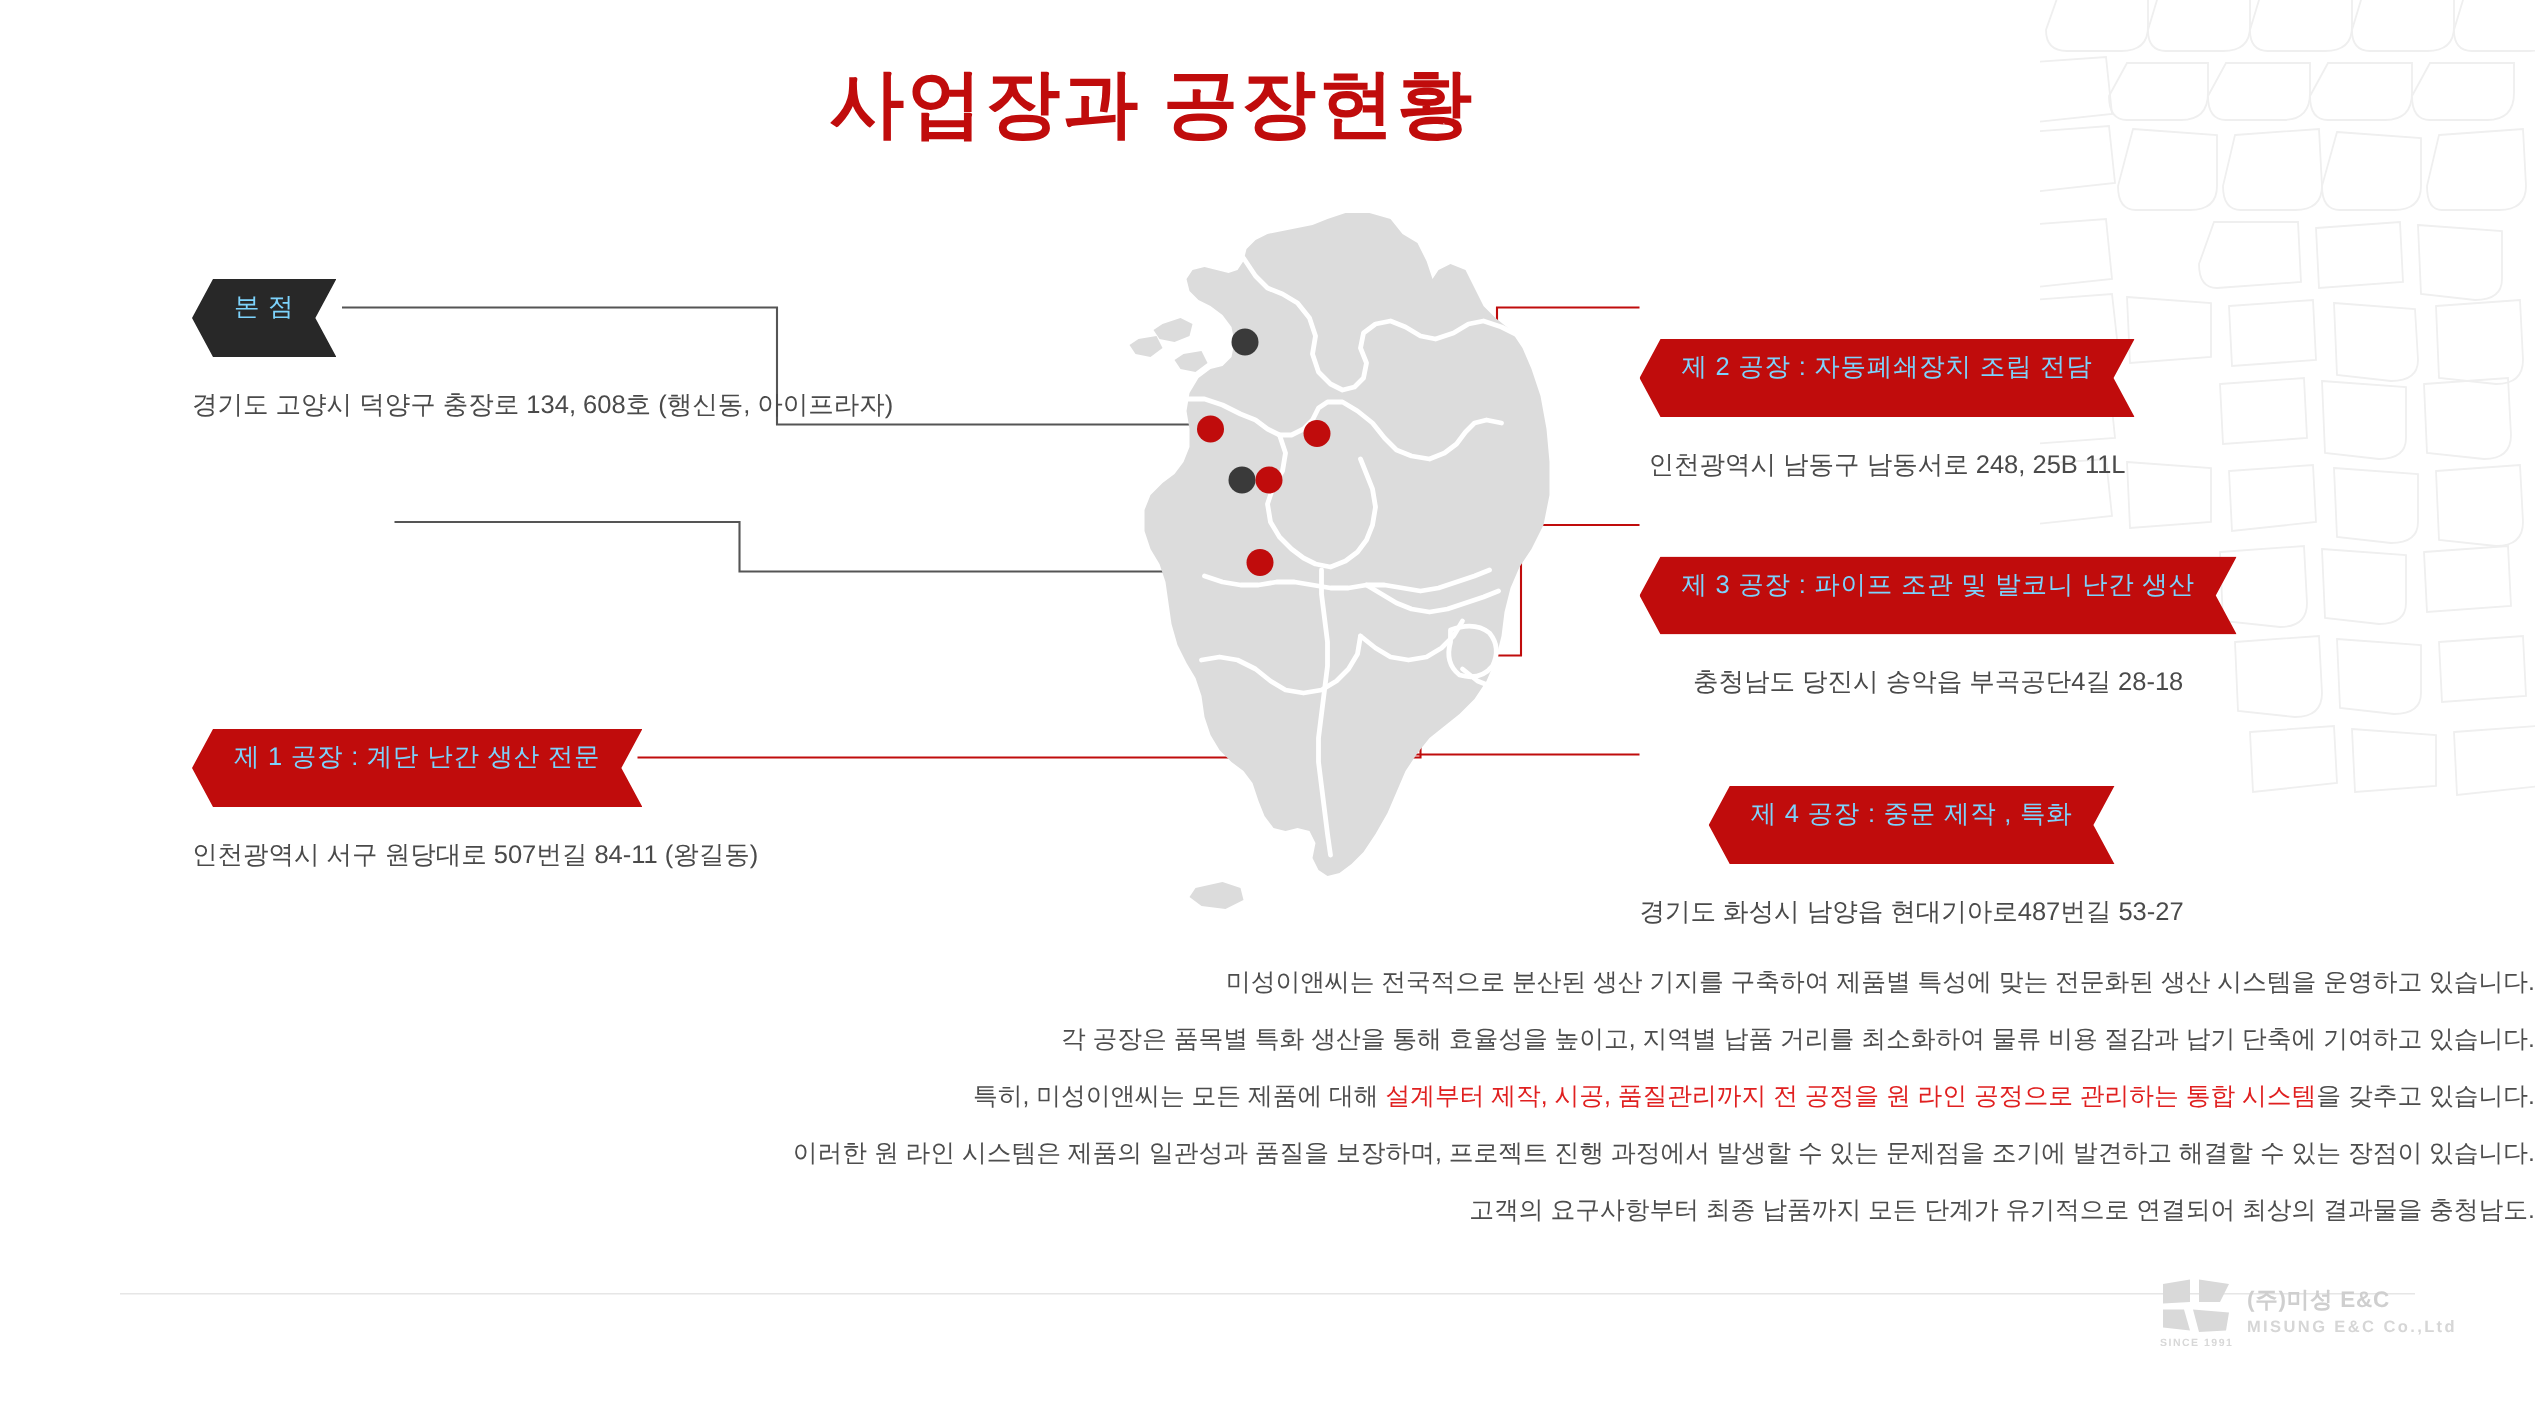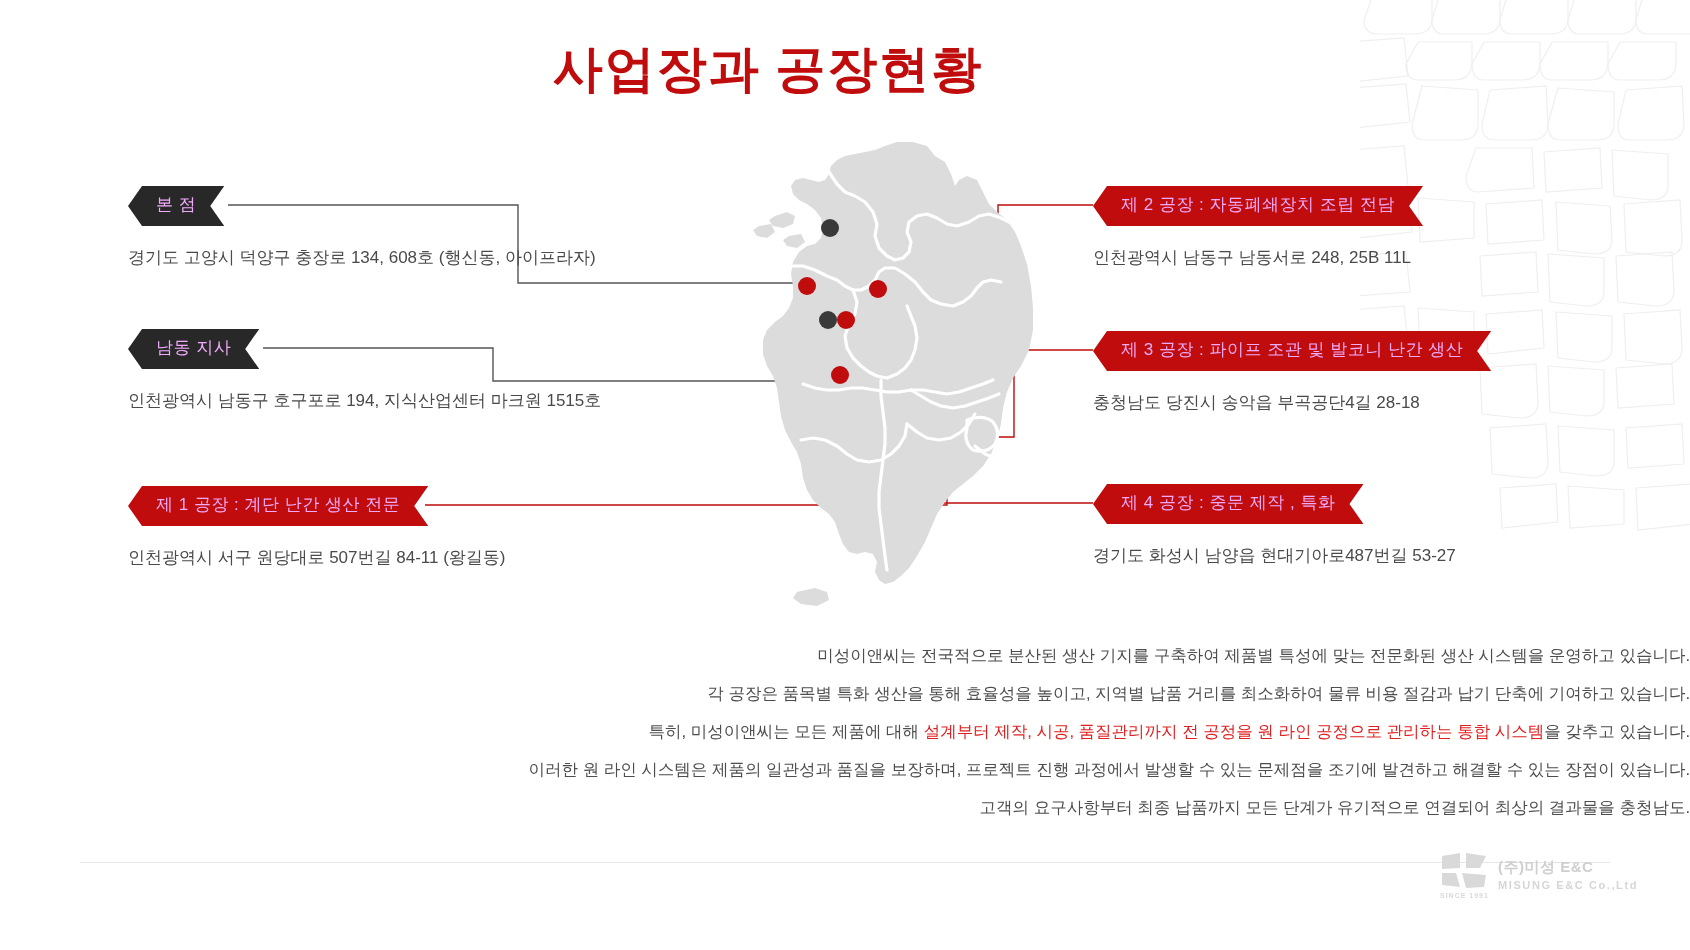--- a/index.html
+++ b/index.html
@@ -63,29 +63,29 @@
     left: 745px;
     top: 140px;
     width: 300px;
     height: 470px;
   }
   #map-svg { display: block; width: 300px; height: 470px; }
 
   
   .info-block { position: absolute; }
   .info-block.left  { text-align: left;  }
-  .info-block.right { text-align: left;  }
+  .info-block.right { text-align: center; margin-top: 40px;  }
 
   .badge {
     display: inline-block;
     position: relative;
-    height: 40px;
+    height: 52px;
     line-height: 38px;
     padding: 0 28px;
-    color: #f0abfc;
+    color: #7dd3fc;
     font-size: 17px;
     font-weight: 400;
     letter-spacing: 0.5px;
     white-space: nowrap;
     clip-path: polygon(14px 0, 100% 0, calc(100% - 14px) 50%, 100% 100%, 14px 100%, 0 50%);
     -webkit-clip-path: polygon(14px 0, 100% 0, calc(100% - 14px) 50%, 100% 100%, 14px 100%, 0 50%);
   }
   .badge.dark { background: #282828; }
   .badge.red  { background: #c00c0c; }
 
@@ -299,24 +299,20 @@
       <circle cx="133" cy="149" r="9" fill="#c00c0c"></circle>
       <circle cx="95" cy="235" r="9" fill="#c00c0c"></circle>
     </svg>
   </div>
 
   <div class="info-block left" style="left:128px; top:186px;">
     <div class="badge dark">본 점</div>
     <div class="addr">경기도 고양시 덕양구 충장로 134, 608호 (행신동, 아이프라자)</div>
   </div>
 
-  <div class="info-block left" style="left:128px; top:329px;">
-    <div class="badge dark">남동 지사</div>
-    <div class="addr">인천광역시 남동구 호구포로 194, 지식산업센터 마크원 1515호</div>
-  </div>
 
   <div class="info-block left" style="left:128px; top:486px;">
     <div class="badge red">제 1 공장 : 계단 난간 생산 전문</div>
     <div class="addr">인천광역시 서구 원당대로 507번길 84-11 (왕길동)</div>
   </div>
 
   <div class="info-block right" style="left:1093px; top:186px;">
     <div class="badge red">제 2 공장 : 자동폐쇄장치 조립 전담</div>
     <div class="addr">인천광역시 남동구 남동서로 248, 25B 11L</div>
   </div>

